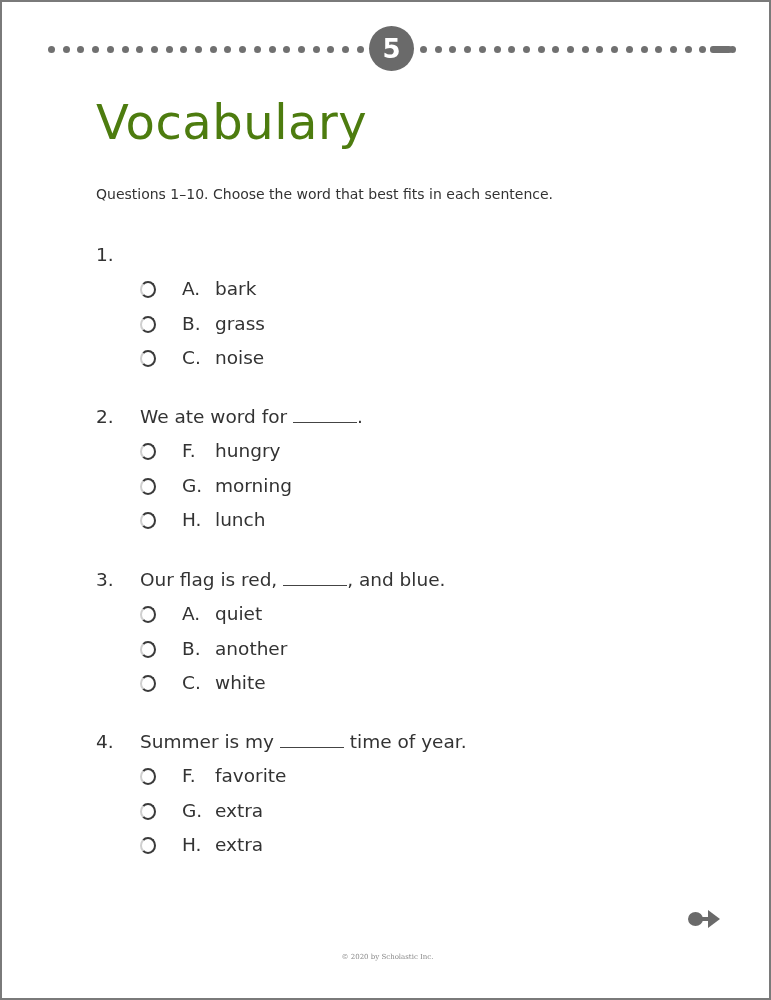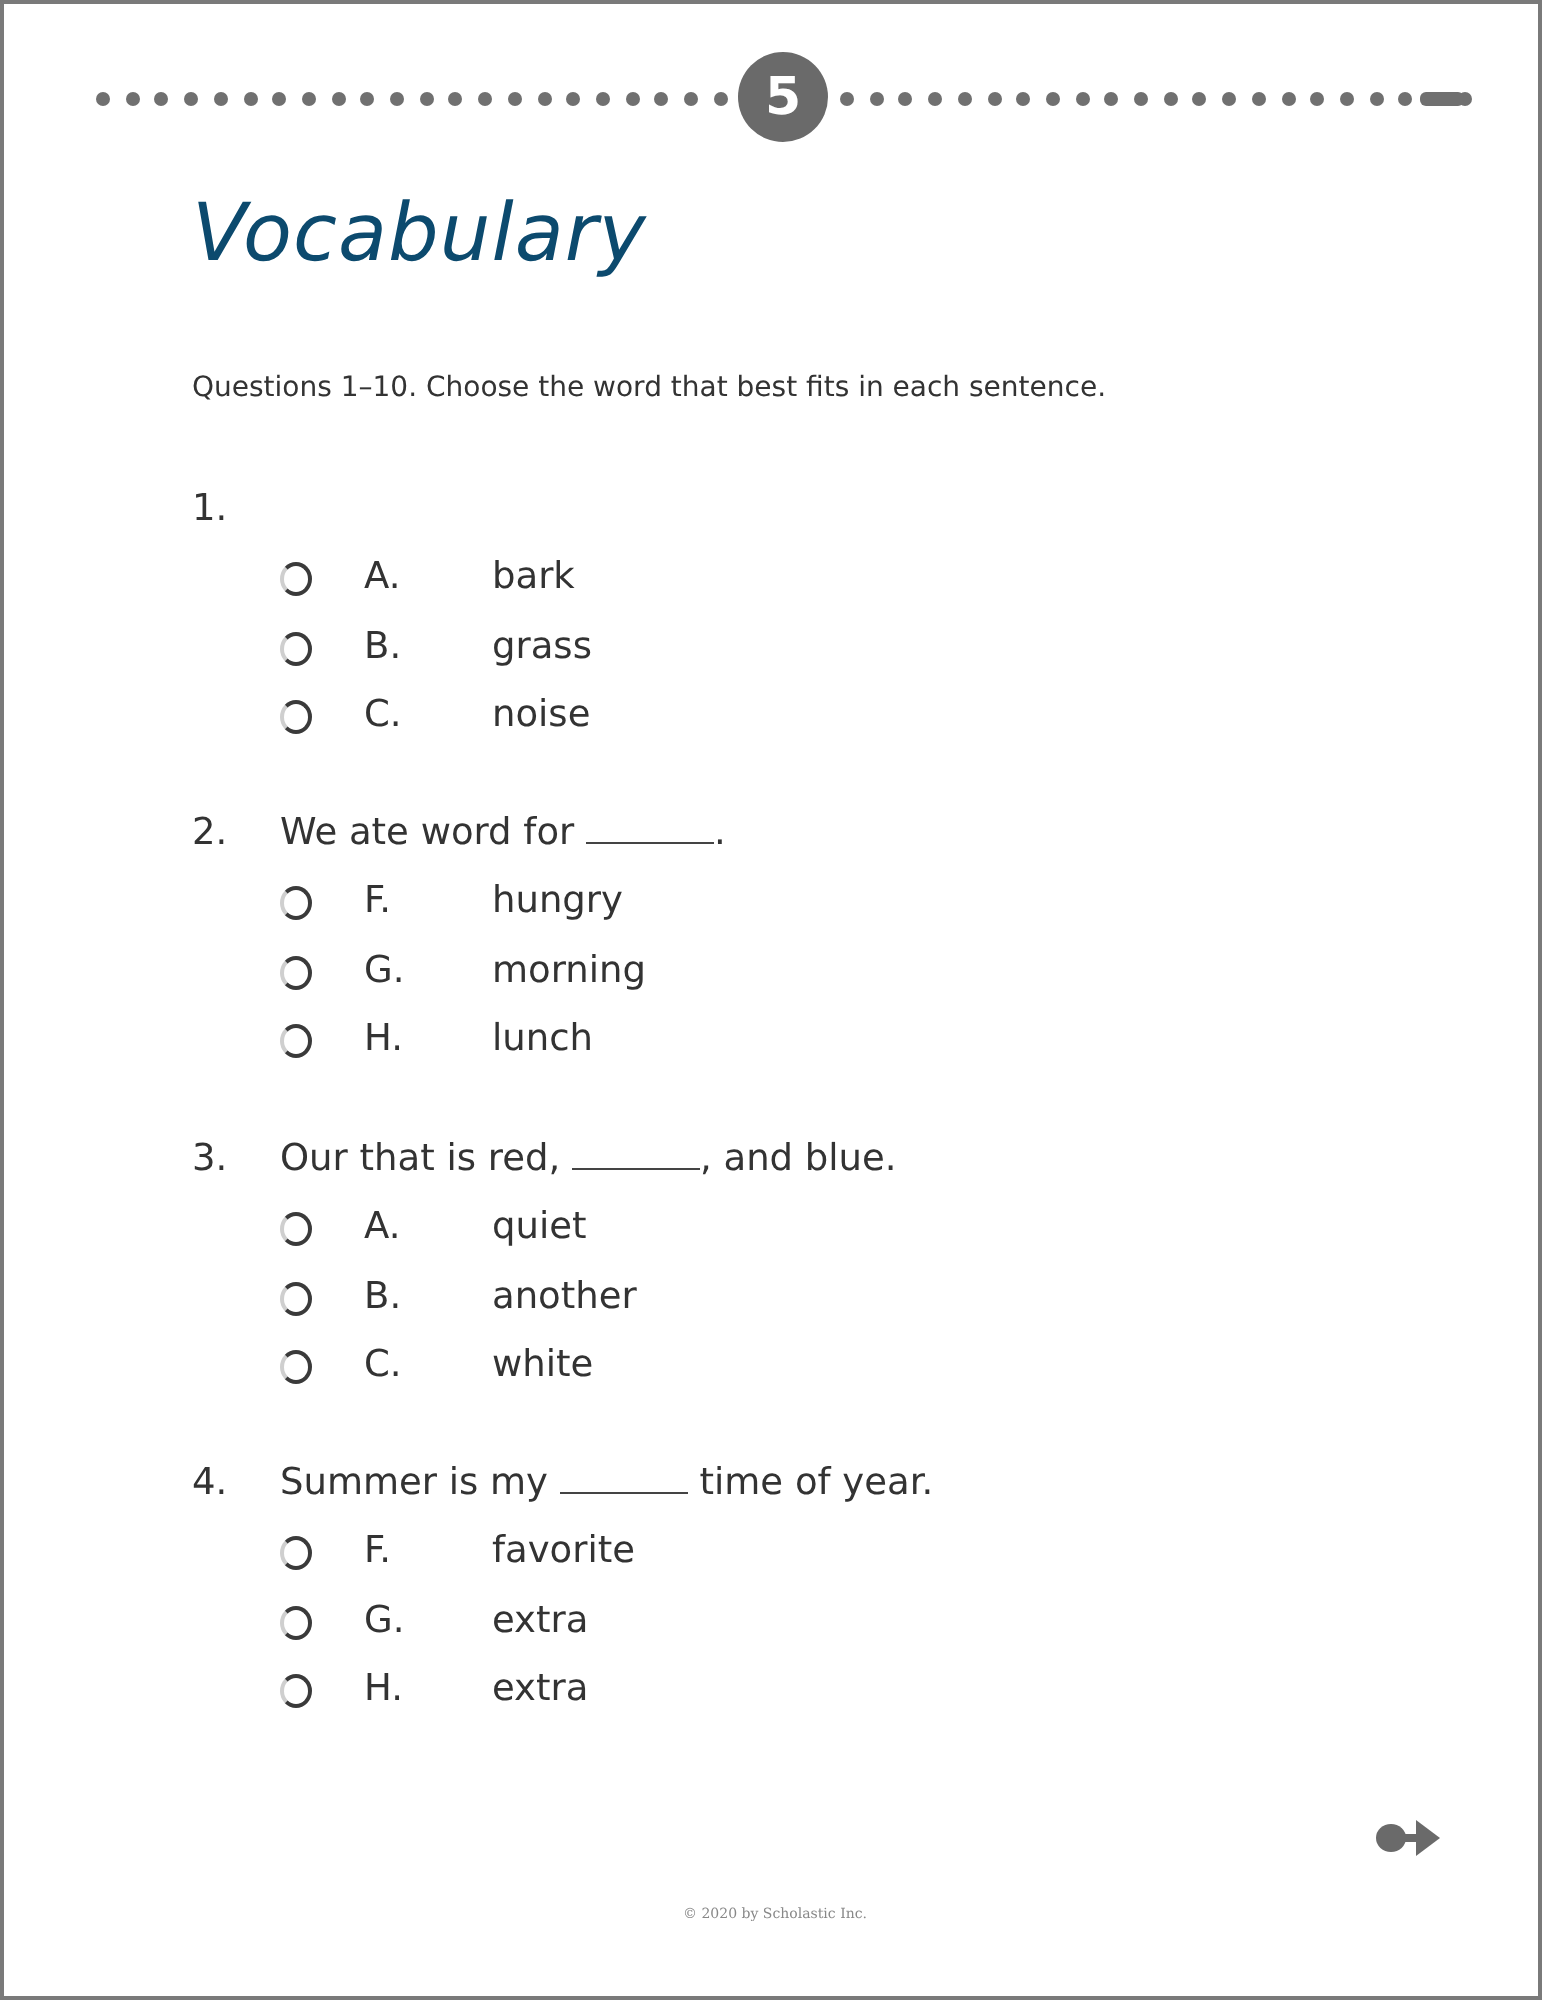--- a/index.html
+++ b/index.html
@@ -6,32 +6,32 @@
     body { width: 771px; height: 1000px; position: relative; overflow: hidden;
            font-family: "DejaVu Sans", sans-serif; color: #2a2a2a; }
     .page { position: absolute; left: 0; top: 0; width: 767px; height: 996px;
             border: 2px solid #7a7a7a; background: #fff; }
     .dots-row { position: absolute; top: 44px; left: 46px; width: 684px; height: 8px; }
     .dot { position: absolute; top: 0; width: 7px; height: 7px; border-radius: 50%; background: #707070; }
     .dot-end { position: absolute; top: 0; width: 22px; height: 7px; border-radius: 3px; background: #707070; }
     .page-badge { position: absolute; left: 367px; top: 24px; width: 45px; height: 45px; border-radius: 50%;
                   background: #6a6a6a; color: #fff; font-weight: bold; font-size: 26px;
                   display: flex; align-items: center; justify-content: center; }
-    .title { position: absolute; left: 94px; top: 92px; font-size: 40px; color: #0c4a6e; letter-spacing: 0.5px; font-style: italic; }
+    .title { position: absolute; left: 94px; top: 92px; font-size: 48px; color: #4d7c0f; letter-spacing: 0.5px; }
     .directions { position: absolute; left: 94px; top: 184px; font-size: 14px; color: #333; }
     .question { position: absolute; left: 94px; width: 600px; }
     .q-line { font-size: 18.5px; color: #333; height: 24px; position: relative; }
     .q-num { position: absolute; left: 0; top: 0; }
     .q-text { position: absolute; left: 44px; top: 0; white-space: pre; }
     .blank { display: inline-block; width: 64px; border-bottom: 1.5px solid #444; height: 14px; vertical-align: baseline; }
     .option { position: relative; height: 34.5px; font-size: 18.5px; color: #333; }
     .radio { position: absolute; left: 44px; top: 3px; width: 12px; height: 13px; border: 2.5px solid #3a3a3a;
              border-radius: 50%; border-left-color: #cfcfcf; }
     .opt-letter { position: absolute; left: 86px; top: 0; }
-    .opt-word { position: absolute; left: 119px; top: 0; margin-left: 31px; }
+    .opt-word { position: absolute; left: 119px; top: 0; }
     .next-arrow { position: absolute; left: 686px; top: 907px; width: 36px; height: 20px; }
     .next-dot { position: absolute; left: 0; top: 3px; width: 15px; height: 14px; border-radius: 50%; background: #6a6a6a; }
     .next-bar { position: absolute; left: 12px; top: 8px; width: 10px; height: 4px; background: #6a6a6a; }
     .next-tri { position: absolute; left: 20px; top: 1px; width: 0; height: 0;
                 border-top: 9px solid transparent; border-bottom: 9px solid transparent; border-left: 12px solid #6a6a6a; }
     .footer { position: absolute; left: 0; width: 771px; top: 951px; text-align: center;
               font-family: "DejaVu Serif", serif; font-size: 7px; color: #888; }
   </style>
 </head>
 <body>
@@ -136,21 +136,21 @@
     <div class="option">
       <span class="radio"></span>
       <span class="opt-letter">H.</span>
       <span class="opt-word">lunch</span>
     </div>
   </div>
 
   <div class="question" style="top:567px;">
     <div class="q-line">
       <span class="q-num">3.</span>
-      <span class="q-text"><span>Our that is red, </span><span class="blank"></span><span>, and blue.</span></span>
+      <span class="q-text"><span>Our flag is red, </span><span class="blank"></span><span>, and blue.</span></span>
     </div>
     <div style="height:10px"></div>
     <div class="option">
       <span class="radio"></span>
       <span class="opt-letter">A.</span>
       <span class="opt-word">quiet</span>
     </div>
     <div class="option">
       <span class="radio"></span>
       <span class="opt-letter">B.</span>

